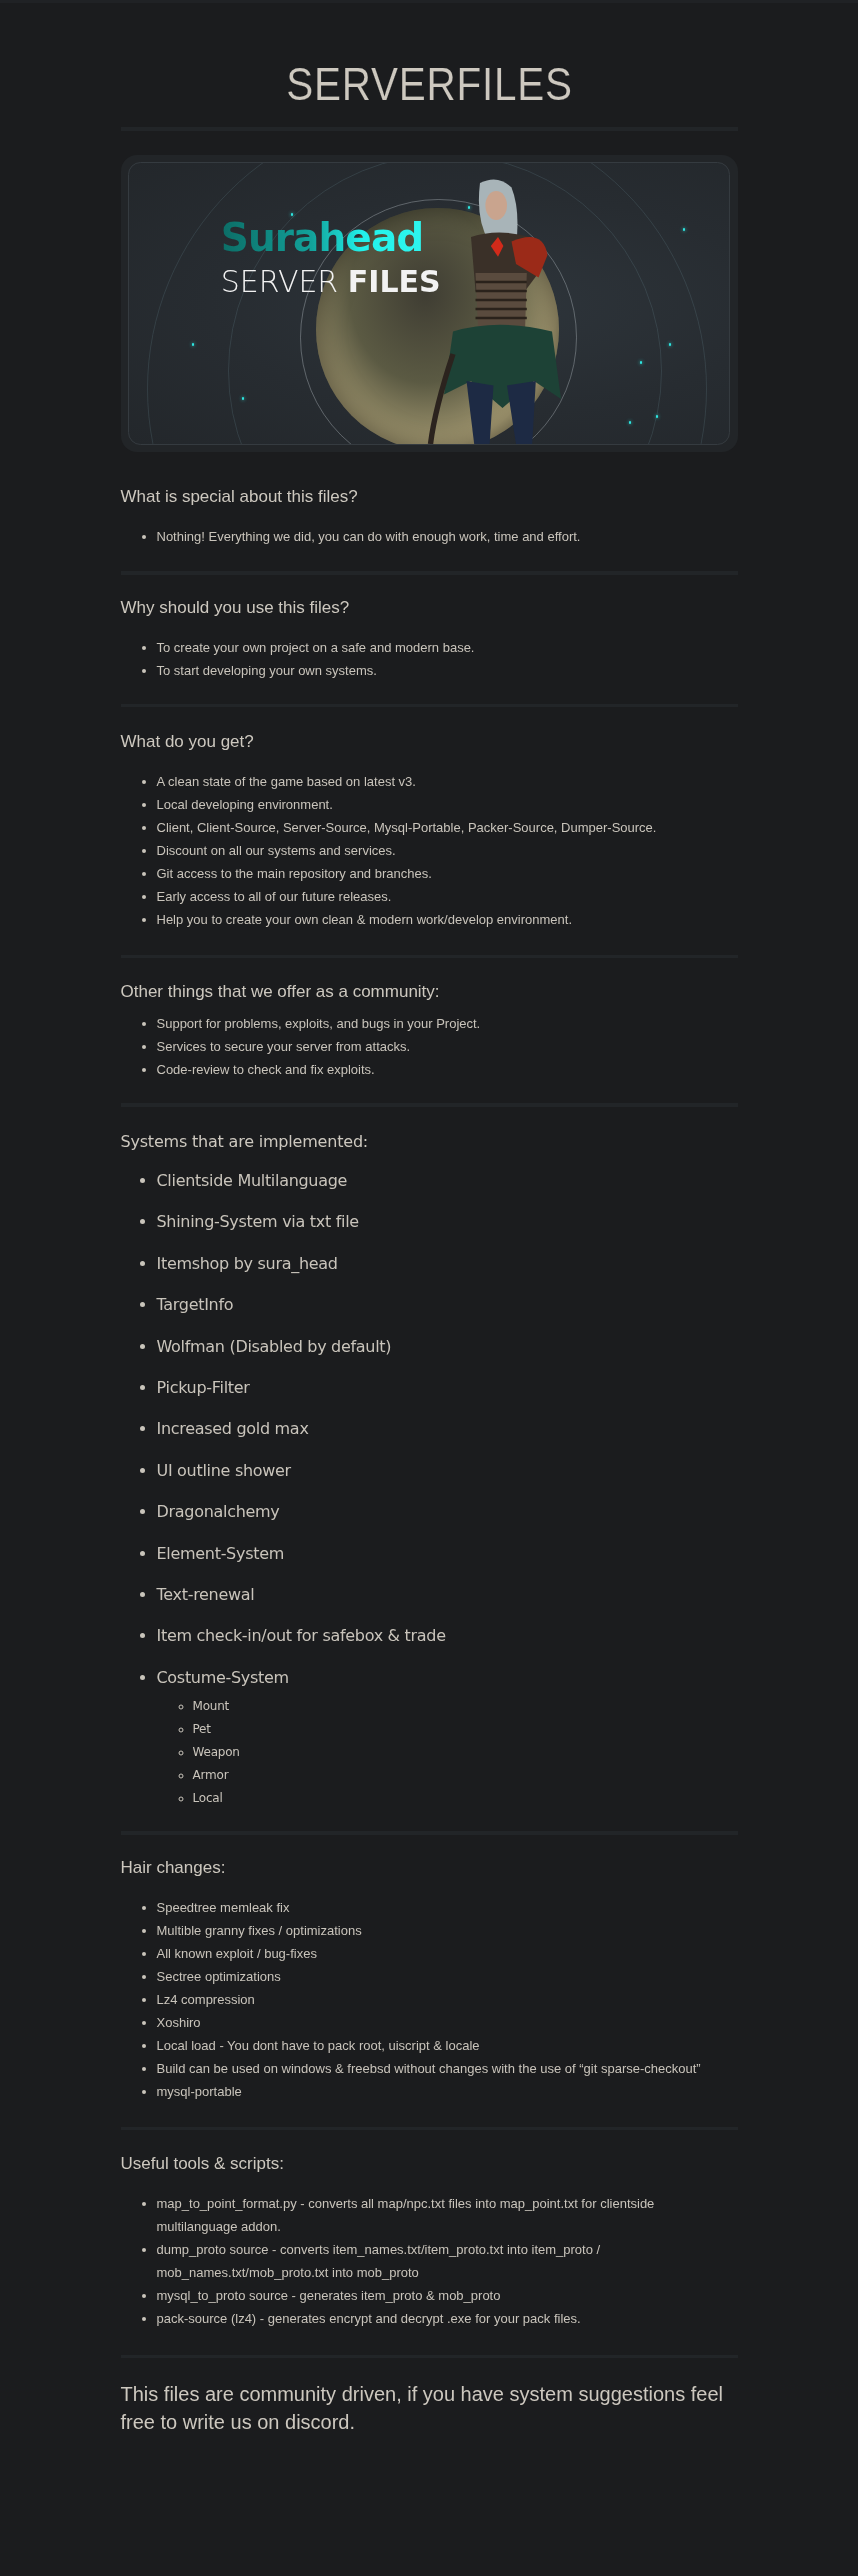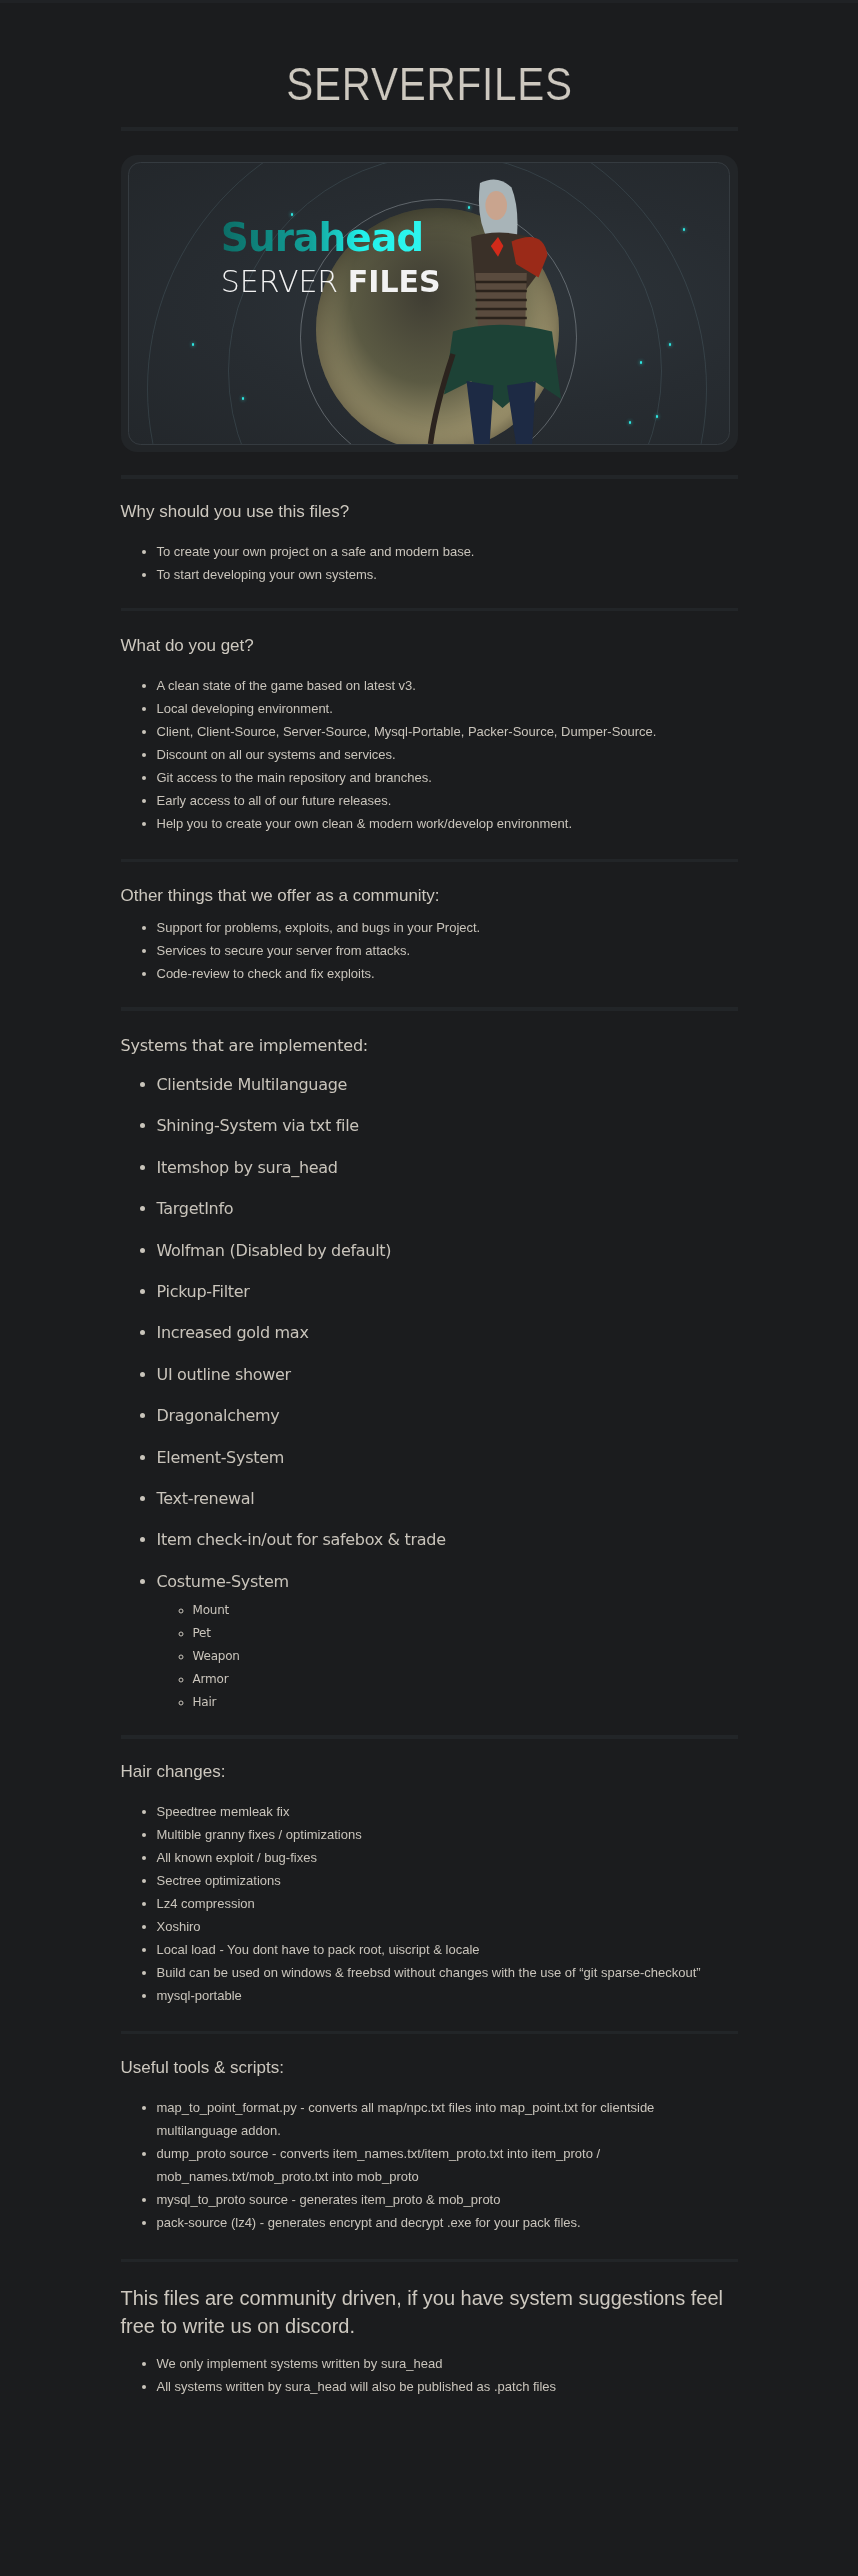--- a/index.html
+++ b/index.html
@@ -133,20 +133,26 @@
         <path d="M45 230 L75 235 L70 310 L55 312Z" fill="#1d2a44"></path>
         <path d="M90 235 L122 230 L118 300 L100 300Z" fill="#1d2a44"></path>
         <path d="M30 200 Q10 260 5 300" stroke="#2b231e" stroke-width="6" fill="none"></path>
       </svg>
 
       <div class="brand">Surahead</div>
       <div class="brand-sub"><span class="thin">SERVER</span><span> </span><span class="bold">FILES</span></div>
     </div>
   </div>
 
+  <section class="small" style="margin-top:35px;">
+    <h2>What is special about this files?</h2>
+    <ul style="margin-top:18px;">
+      <li>Nothing! Everything we did, you can do with enough work, time and effort.</li>
+    </ul>
+  </section>
   <div class="hr" style="margin-top:23.4px;"></div>
 
   <section class="small" style="margin-top:23.4px;">
     <h2>Why should you use this files?</h2>
     <ul style="margin-top:18px;">
       <li>To create your own project on a safe and modern base.</li>
       <li>To start developing your own systems.</li>
     </ul>
   </section>
   <div class="hr" style="margin-top:21.6px;"></div>
@@ -190,21 +196,21 @@
       <li class="big">Element-System</li>
       <li class="big">Text-renewal</li>
       <li class="big">Item check-in/out for safebox &amp; trade</li>
       <li class="big" style="margin-bottom:0;">
         <span>Costume-System</span>
         <ul class="sub">
           <li>Mount</li>
           <li>Pet</li>
           <li>Weapon</li>
           <li>Armor</li>
-          <li>Hair</li>
+          <li>Local</li>
         </ul>
       </li>
     </ul>
   </section>
   <div class="hr" style="margin-top:21.6px;"></div>
 
   <section class="small" style="margin-top:23.4px;">
     <h2>Hair changes:</h2>
     <ul style="margin-top:18px;">
       <li>Speedtree memleak fix</li>
@@ -226,19 +232,15 @@
       <li>map_to_point_format.py - converts all map/npc.txt files into map_point.txt for clientside multilanguage addon.</li>
       <li>dump_proto source - converts item_names.txt/item_proto.txt into item_proto / mob_names.txt/mob_proto.txt into mob_proto</li>
       <li>mysql_to_proto source - generates item_proto &amp; mob_proto</li>
       <li>pack-source (lz4) - generates encrypt and decrypt .exe for your pack files.</li>
     </ul>
   </section>
   <div class="hr" style="margin-top:25px;"></div>
 
   <section class="small" style="margin-top:21.6px;">
     <p class="lead">This files are community driven, if you have system suggestions feel free to write us on discord.</p>
-    <ul style="margin-top:12.6px;">
-      <li>We only implement systems written by sura_head</li>
-      <li>All systems written by sura_head will also be published as .patch files</li>
-    </ul>
   </section>
 </div>
 
 
 </body></html>

